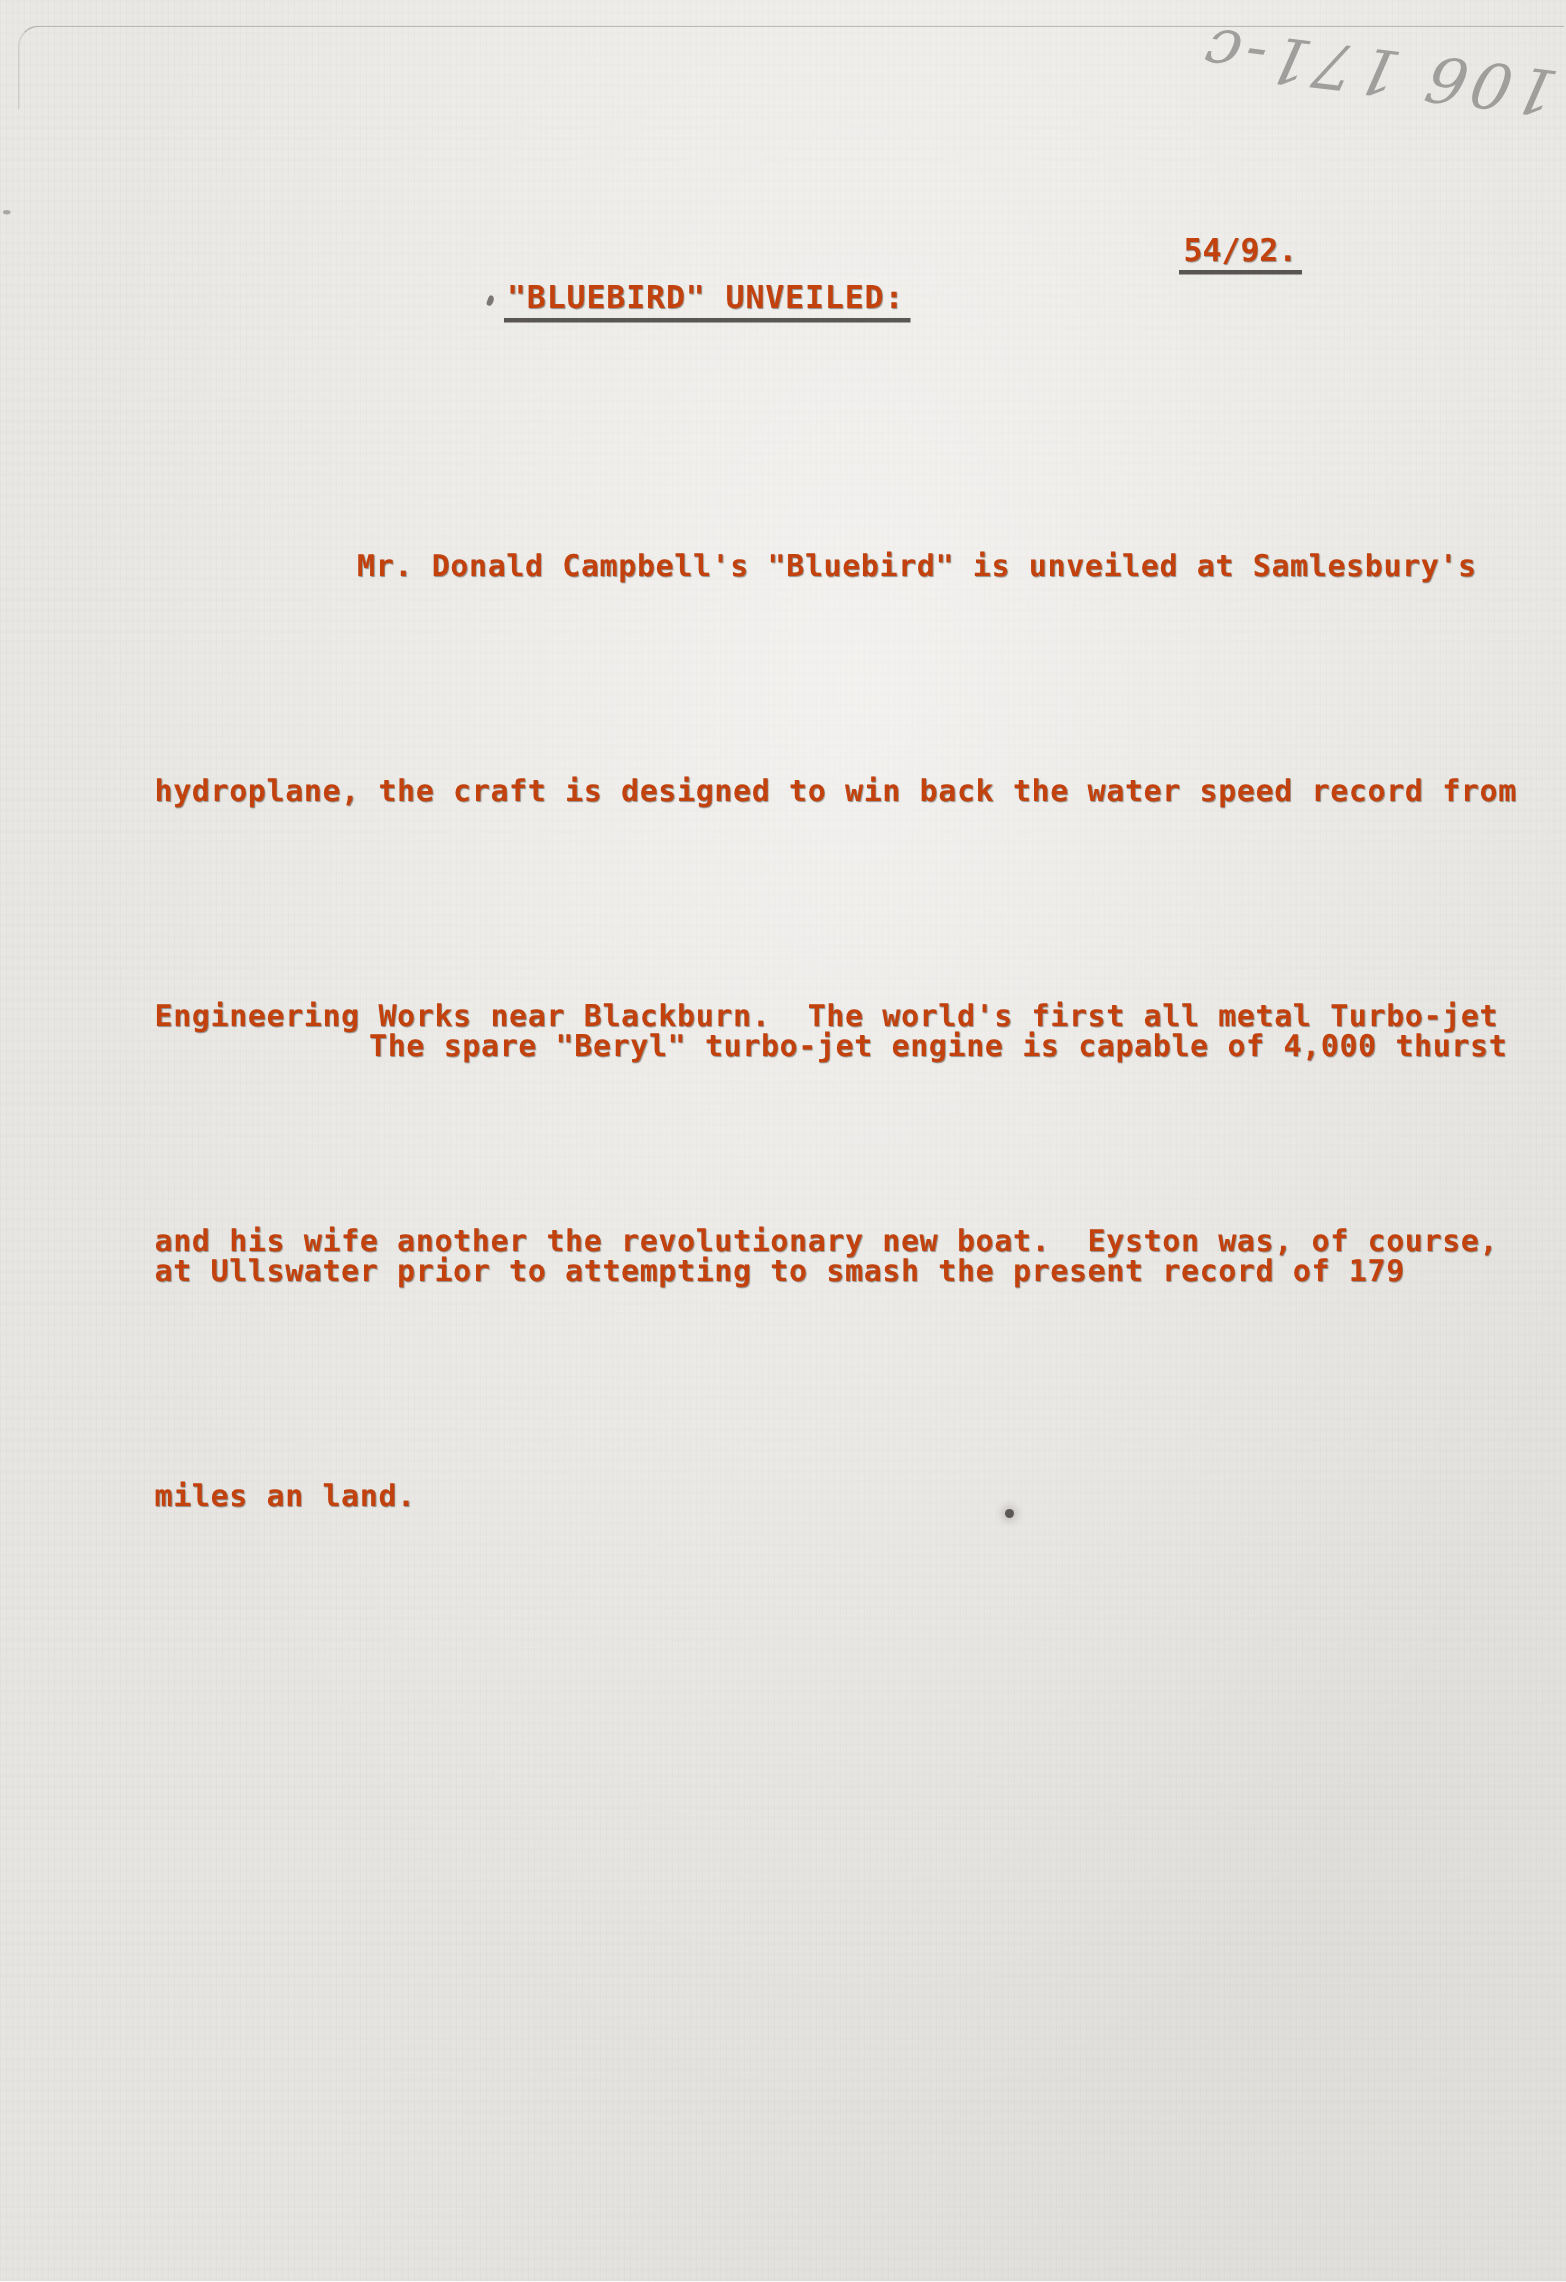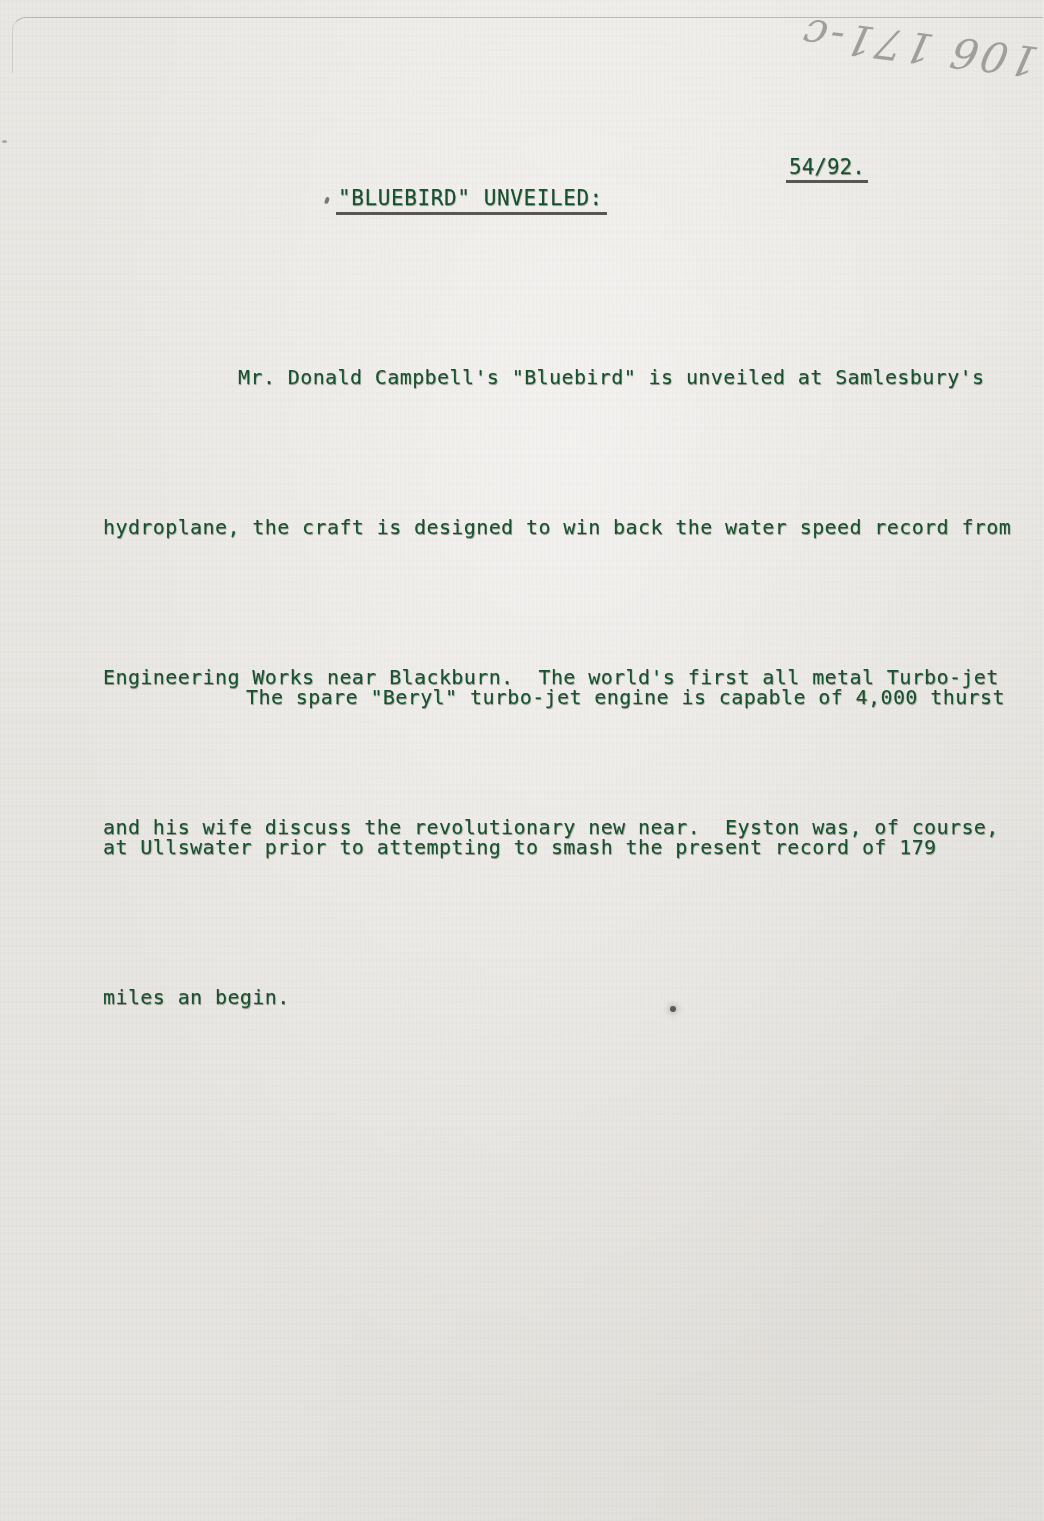--- a/index.html
+++ b/index.html
@@ -46,23 +46,23 @@
     font-style: italic;
     font-size: 42px;
     letter-spacing: 3px;
     color: #8f8d8b;
     transform: rotate(187deg) skewX(-6deg);
     transform-origin: center center;
     opacity: 0.8;
     white-space: nowrap;
   }
   .typed {
-    color: #14532d;
+    color: #c2410c;
     font-family: "DejaVu Sans Mono", monospace;
-    font-weight: normal;
+    font-weight: bold;
     text-shadow: 0.6px 0.8px 0.7px rgba(52,46,42,0.5);
   }
   .serial {
     position: absolute;
     left: 786px;
     top: 155px;
     font-size: 21px;
     border-bottom: 3px solid rgba(63,59,55,0.85);
     padding: 0 3px 1px 3px;
     white-space: pre;
@@ -133,24 +133,24 @@
 <div class="annotation">106 171-c</div>
 
 <div class="typed serial">54/92.</div>
 
 <div class="typed doc-title">"BLUEBIRD" UNVEILED:</div>
 
 <div class="typed paragraph para-1">
   <div class="line indent-1">Mr. Donald Campbell's "Bluebird" is unveiled at Samlesbury's</div>
   <div class="line">hydroplane, the craft is designed to win back the water speed record from</div>
   <div class="line">Engineering Works near Blackburn.  The world's first all metal Turbo-jet</div>
-  <div class="line">and his wife discuss the revolutionary new near.  Eyston was, of course,</div>
+  <div class="line">and his wife another the revolutionary new boat.  Eyston was, of course,</div>
 </div>
 
 <div class="typed paragraph para-2">
   <div class="line indent-2">The spare "Beryl" turbo-jet engine is capable of 4,000 thurst</div>
   <div class="line">at Ullswater prior to attempting to smash the present record of 179</div>
-  <div class="line">miles an begin.</div>
+  <div class="line">miles an land.</div>
 </div>
 
 <div class="speck speck-ink"></div>
 <div class="speck speck-title"></div>
 <div class="speck speck-edge"></div>
 
 </body></html>

